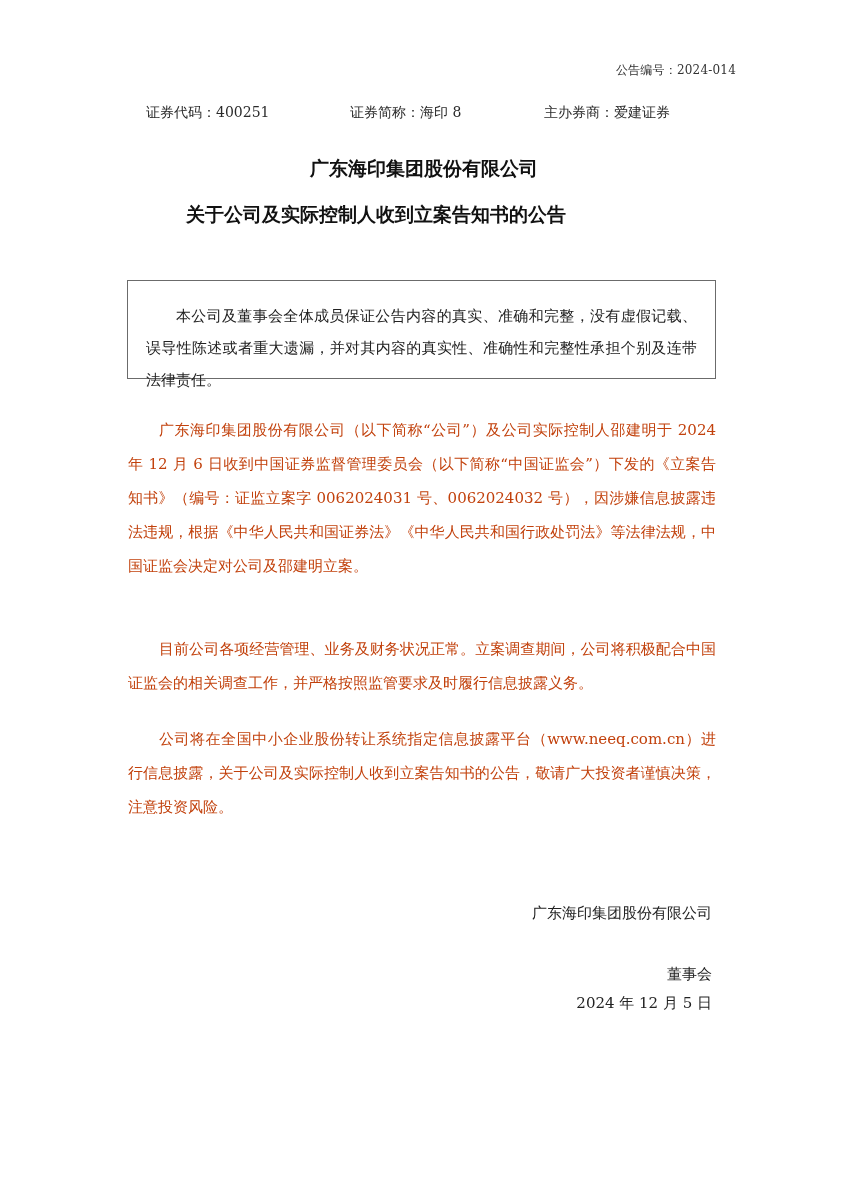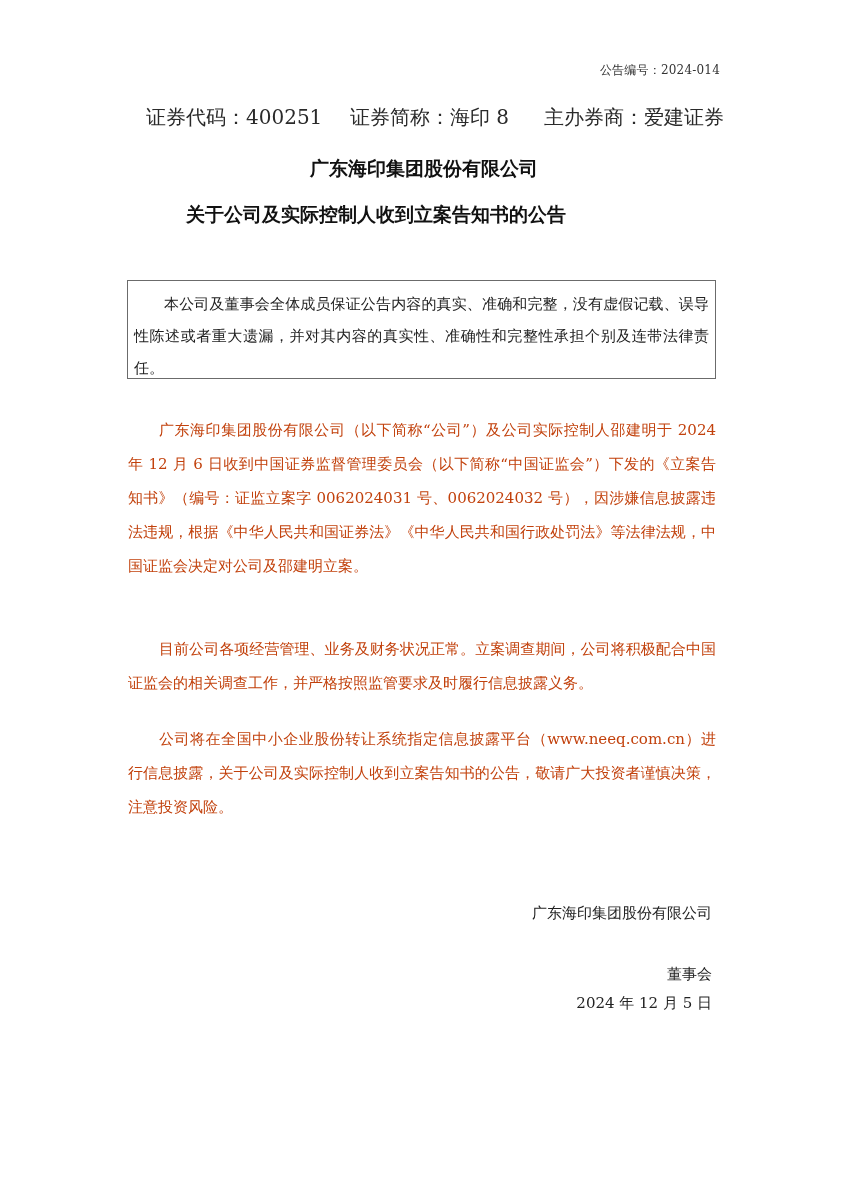--- a/index.html
+++ b/index.html
@@ -11,30 +11,30 @@
       width: 848px;
       height: 1200px;
       position: relative;
       overflow: hidden;
       font-family: "DejaVu Serif", "Liberation Serif", serif;
       color: #1a1a1a;
     }
     .abs { position: absolute; }
     .notice-no {
       top: 62px;
-      right: 128px;
+      right: 112px;
       font-size: 12px;
       color: #333;
       letter-spacing: 0.2px;
     }
     .meta-row {
       top: 104px;
       left: 146px;
       width: 560px;
-      font-size: 20px;
+      font-size: 14px;
       color: #2a2a2a;
       height: 22px;
     }
     .meta-row span { position: absolute; top: 0; white-space: nowrap; }
     .meta-code { left: 0; }
     .meta-abbr { left: 204px; }
     .meta-broker { left: 398px; }
     .title1 {
       top: 156px;
       left: 0;
@@ -62,21 +62,21 @@
       height: 99px;
       border: 1.5px solid #6b6b6b;
       box-sizing: border-box;
       padding: 7px 6px 0 6px;
       font-size: 15px;
       line-height: 32px;
       color: #222;
       text-align: justify;
     }
     .statement-box p {
-      margin: 0;
+      margin: 12px;
       text-indent: 30px;
     }
     .body-para {
       left: 128px;
       width: 588px;
       font-size: 15px;
       line-height: 34px;
       color: #c2410c;
       text-align: justify;
     }

